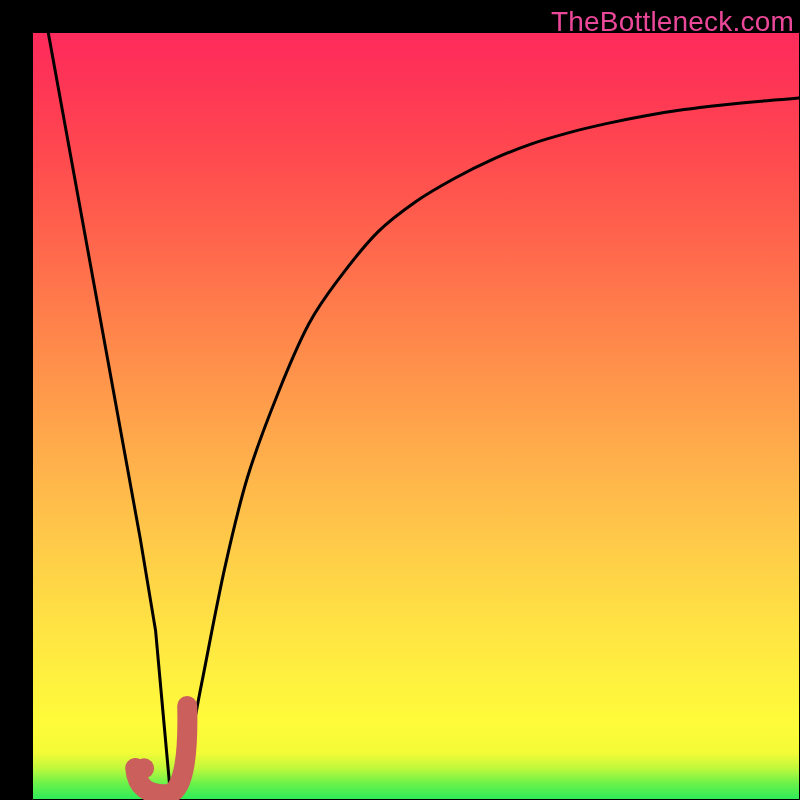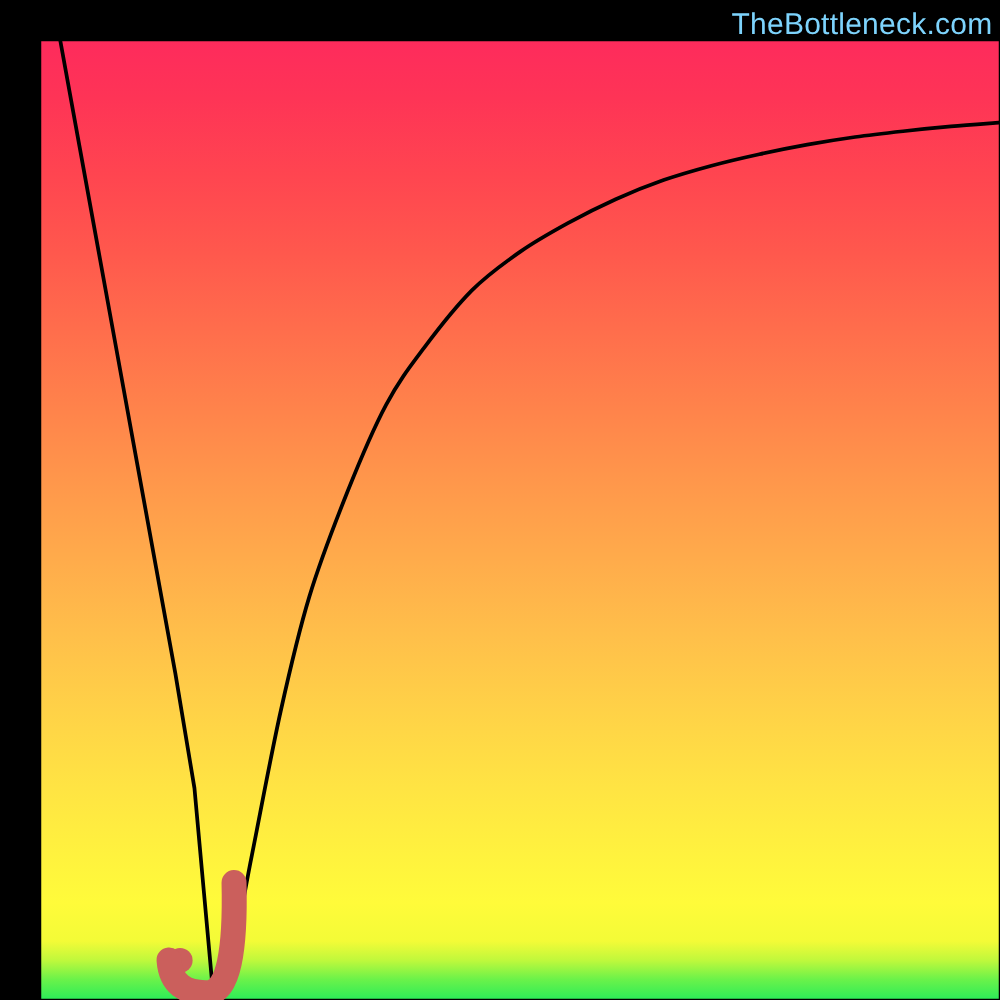--- a/index.html
+++ b/index.html
@@ -44,22 +44,22 @@
       #ff584d 78%,
       #ff4550 86%,
       #fe3456 94%,
       #fe2b5c 100%
     );
   }
   .watermark {
     position: absolute;
     top: 6px;
     right: 6px;
-    color: #7dd3fc;
-    font-size: 24px;
+    color: #ec4899;
+    font-size: 28px;
     font-weight: 500;
     letter-spacing: 0.2px;
     user-select: none;
     text-align: center;
   }
   svg.overlay {
     position: absolute;
     left: 33px;
     top: 33px;
     width: 766px;

